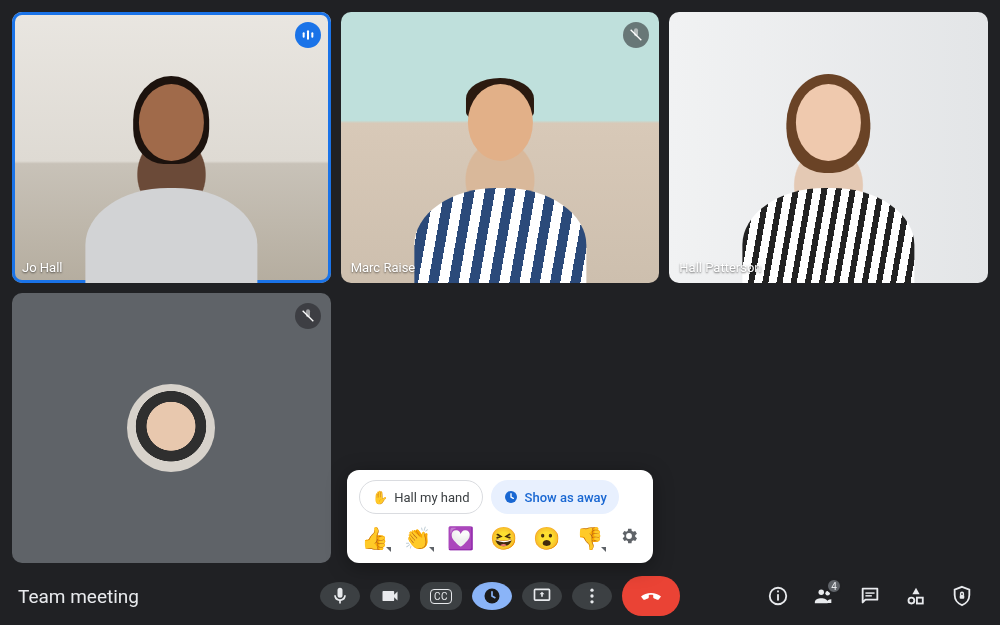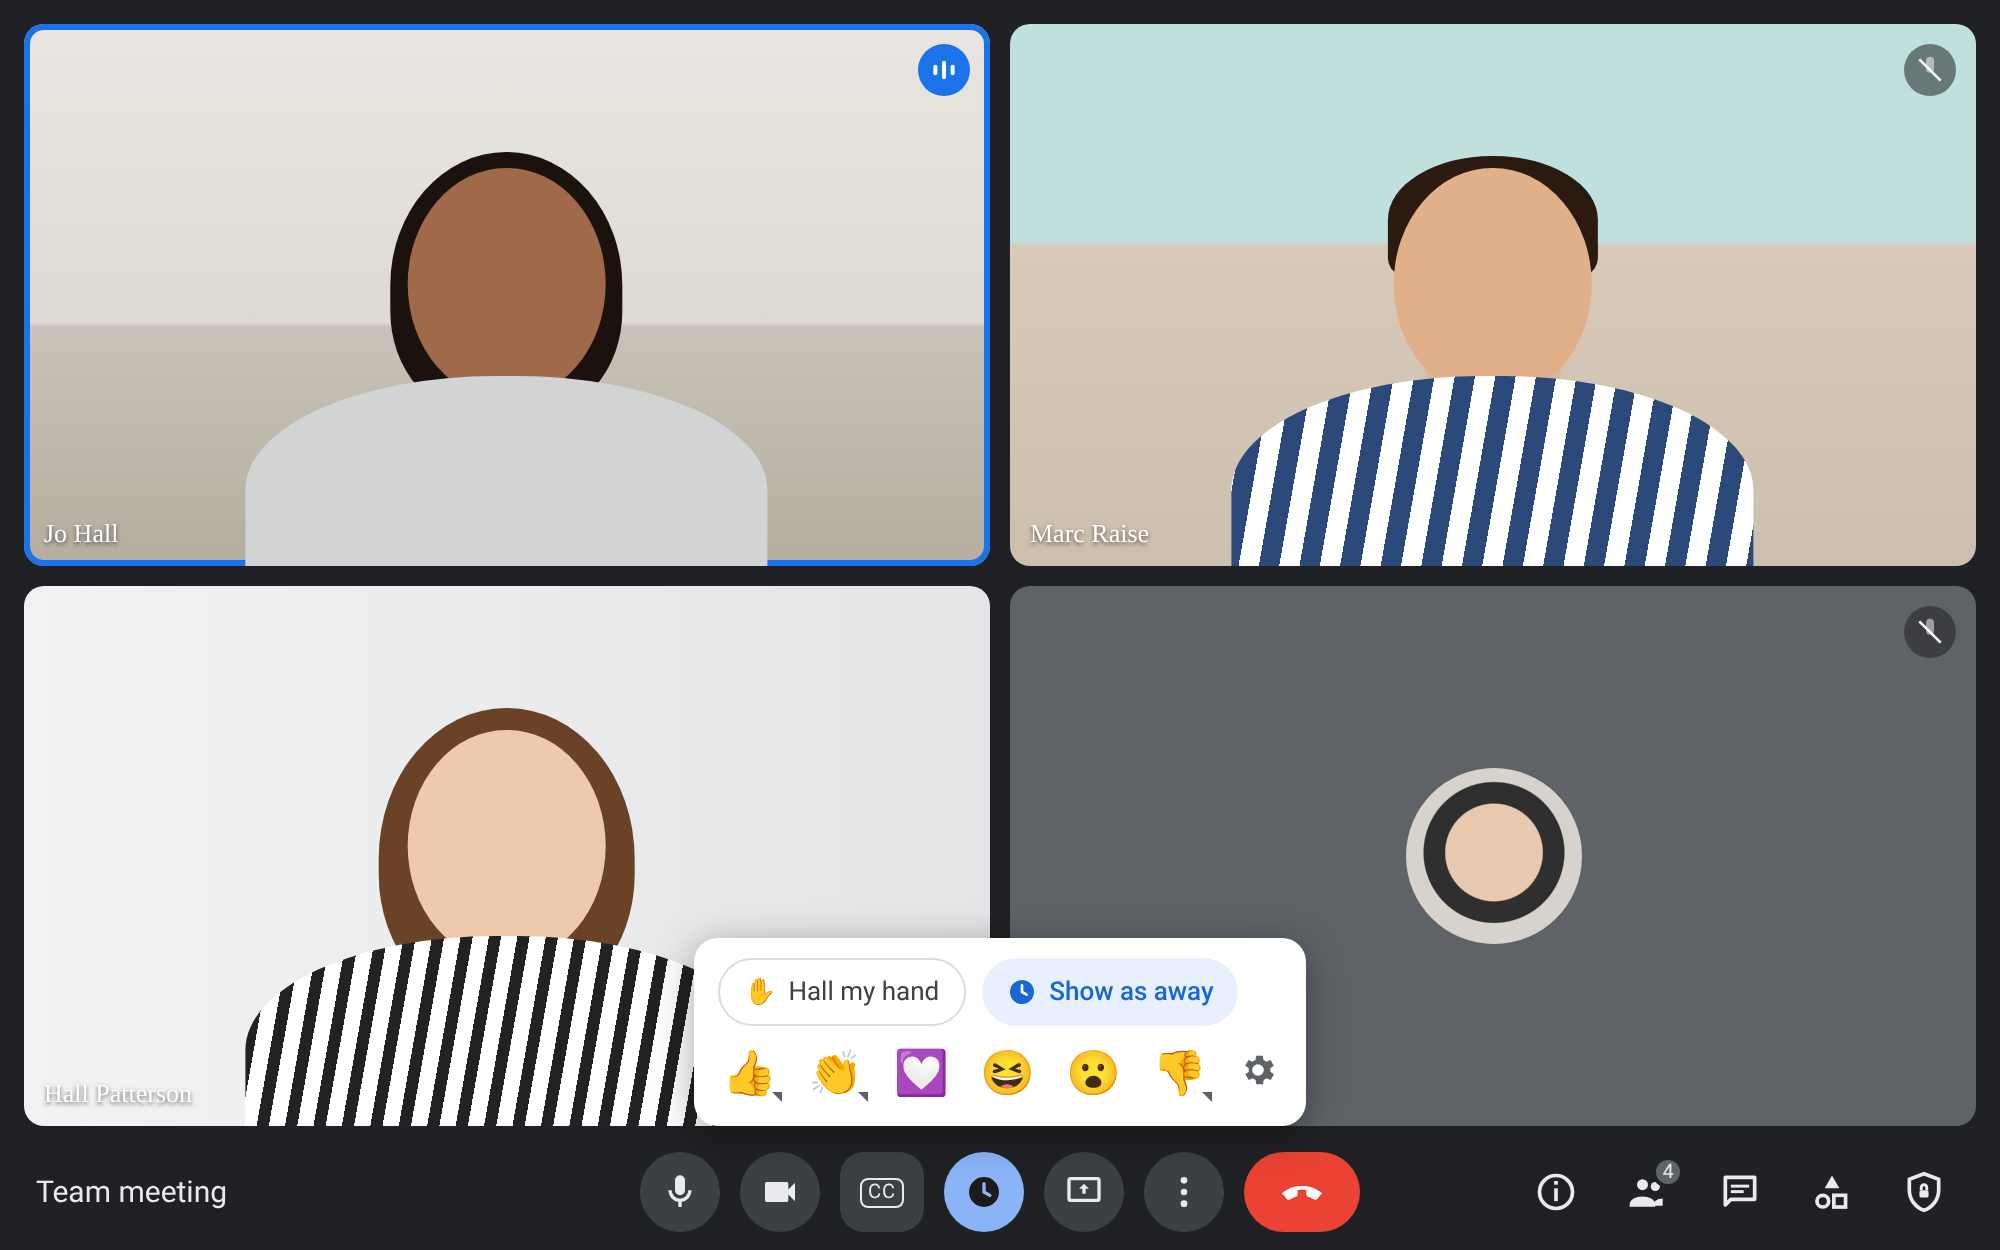--- a/index.html
+++ b/index.html
@@ -1,18 +1,18 @@
 <!DOCTYPE html>
 <html><head>
 <meta charset="utf-8">
 <style>
   * { box-sizing: border-box; margin: 0; padding: 0; }
   html, body { width: 1000px; height: 625px; overflow: hidden; font-family: 'Google Sans', Roboto, Arial, sans-serif; background: #202124; color: #e8eaed; }
   .app { width: 100%; height: 100%; display: flex; flex-direction: column; }
-  .grid { flex: 1; display: grid; grid-template-columns: 1fr 1fr; grid-template-rows: 1fr 1fr; gap: 10px; padding: 12px 12px 4px 12px; font-family: Liberation Serif, serif; }
+  .grid { flex: 1; display: grid; grid-template-columns: 1fr 1fr 1fr; grid-template-rows: 1fr 1fr; gap: 10px; padding: 12px 12px 4px 12px; }
   .tile { position: relative; border-radius: 10px; overflow: hidden; background: #3c4043; }
   .tile.active { outline: 3px solid #1a73e8; outline-offset: -3px; }
   .tile.camera-off { background: #5f6368; display: flex; align-items: center; justify-content: center; }
   .name-label { position: absolute; left: 10px; bottom: 8px; font-size: 13px; color: #fff; text-shadow: 0 1px 2px rgba(0,0,0,.6); }
   .tile-icon { position: absolute; top: 10px; right: 10px; width: 26px; height: 26px; border-radius: 50%; display: flex; align-items: center; justify-content: center; }
   .tile-icon.speaking { background: #1a73e8; }
   .tile-icon.muted { background: rgba(32,33,36,.55); }
   .tile-icon svg { width: 16px; height: 16px; fill: #fff; }
   .avatar-circle { width: 88px; height: 88px; border-radius: 50%; overflow: hidden; background: #8ab4f8; }
 
@@ -50,23 +50,23 @@
   .chip.raise { background:#fff; border:1px solid #dadce0; color:#3c4043; }
   .chip.away { background:#e8f0fe; color:#1967d2; font-weight:500; }
   .chip svg{width:16px;height:16px;}
   .popup .row2 { display:flex; justify-content:space-between; align-items:center; font-size:22px; padding: 2px 2px; }
   .react { position:relative; cursor:pointer; line-height:1; }
   .react .skintone-caret { position:absolute; right:-3px; bottom:-2px; width:0;height:0;border-left:5px solid transparent;border-top:5px solid #5f6368; }
   .gear svg{width:20px;height:20px;fill:#5f6368;}
 
   
   .bar { height: 58px; display:flex; align-items:center; padding: 0 18px; position:relative; }
-  .bar-left { font-size:15px; color:#e8eaed; }
+  .bar-left { font-size:19px; color:#e8eaed; }
   .bar-center { position:absolute; left:50%; transform:translateX(-50%); display:flex; gap:10px; align-items:center; }
-  .ctrl { width:40px; height:40px; border-radius:50%; background:#3c4043; display:flex; align-items:center; justify-content:center; cursor:pointer; }
+  .ctrl { width:40px; height:28px; border-radius:50%; background:#3c4043; display:flex; align-items:center; justify-content:center; cursor:pointer; }
   .ctrl.active-blue { background:#8ab4f8; }
   .ctrl.active-blue svg{fill:#1b1b1b;}
   .ctrl svg { width:20px; height:20px; fill:#e8eaed; }
   .ctrl.cc { border-radius:12px; width:42px; }
   .ctrl.cc span{border:1.6px solid #e8eaed;border-radius:4px;font-size:10px;padding:1px 3px;letter-spacing:.5px;}
   .endcall { width:58px; height:40px; border-radius:20px; background:#ea4335; display:flex;align-items:center;justify-content:center;cursor:pointer; }
   .endcall svg{width:24px;height:24px;fill:#fff;}
   .bar-right { margin-left:auto; display:flex; gap:6px; align-items:center; }
   .ibtn { width:40px; height:40px; border-radius:50%; display:flex; align-items:center; justify-content:center; cursor:pointer; position:relative; }
   .ibtn svg{width:22px;height:22px;fill:#e8eaed;}

